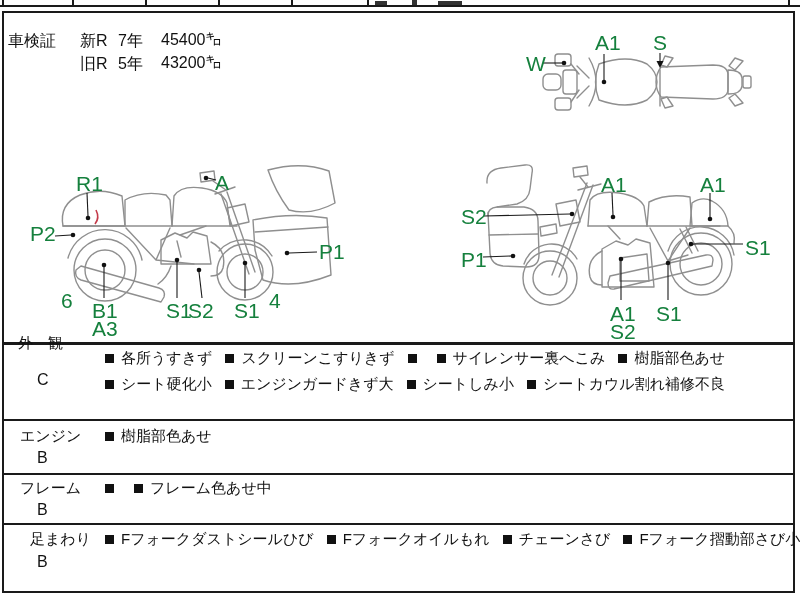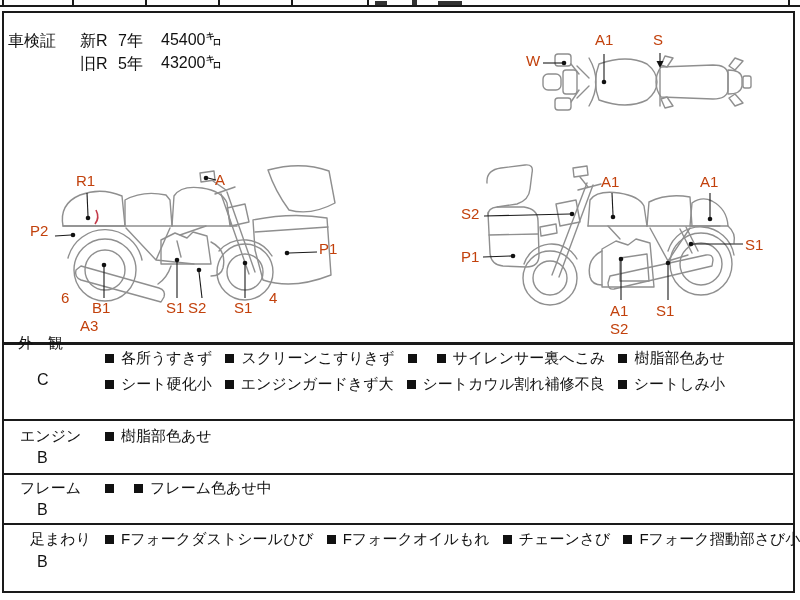--- a/index.html
+++ b/index.html
@@ -11,21 +11,21 @@
   }
   
   .hdr-line{position:absolute;left:0;top:5px;width:800px;height:2px;background:#1a1a1a;}
   .hdr-div{position:absolute;top:0;width:2px;height:6px;background:#1a1a1a;}
   .hdr-frag{position:absolute;background:#333;}
   
   .sheet-border{position:absolute;left:2px;top:11px;width:793px;height:582px;border:2px solid #1a1a1a;box-sizing:border-box;}
   
   .shaken{position:absolute;font-size:16px;color:#111;white-space:nowrap;}
   
-  .dlabel{position:absolute;font-size:15px;color:#c2410c;white-space:nowrap;line-height:1;}
+  .dlabel{position:absolute;font-size:21px;color:#15803d;white-space:nowrap;line-height:1;}
   
   .rule{position:absolute;left:2px;width:793px;background:#1a1a1a;}
   .sec-name{position:absolute;font-size:15px;color:#111;white-space:nowrap;}
   .sec-grade{position:absolute;font-size:16px;color:#111;}
   .iline{position:absolute;left:105px;display:flex;align-items:center;white-space:nowrap;}
   .item{display:flex;align-items:center;margin-right:13px;font-size:15px;color:#111;}
   .blt{width:9px;height:9px;background:#111;display:inline-block;margin-right:7px;flex:none;}
   svg{position:absolute;overflow:visible;}
   .art{stroke:#8f8f8f;stroke-width:1.4;fill:none;stroke-linejoin:round;stroke-linecap:round;}
   .lead{stroke:#1a1a1a;stroke-width:1.1;fill:none;}
@@ -140,21 +140,21 @@
     <path class="lead" d="M 215 102 L 215 135"></path>
       <circle class="dot" cx="215" cy="100" r="2.3"></circle>
   </g>
 </svg>
 <span class="dlabel" style="left:76px;top:173px">R1</span>
 <span class="dlabel" style="left:215px;top:172px">A</span>
 <span class="dlabel" style="left:30px;top:223px">P2</span>
 <span class="dlabel" style="left:319px;top:241px">P1</span>
 <span class="dlabel" style="left:61px;top:290px">6</span>
 <span class="dlabel" style="left:92px;top:300px">B1</span>
-<span class="dlabel" style="left:80px;top:318px">A3</span>
+<span class="dlabel" style="left:92px;top:318px">A3</span>
 <span class="dlabel" style="left:166px;top:300px">S1</span>
 <span class="dlabel" style="left:188px;top:300px">S2</span>
 <span class="dlabel" style="left:234px;top:300px">S1</span>
 <span class="dlabel" style="left:269px;top:290px">4</span>
 
 <svg style="left:440px;top:163px" width="340" height="152" viewBox="0 0 340 152">
   <g class="art">
     <circle cx="110" cy="115" r="27"></circle>
       <circle cx="110" cy="115" r="17"></circle>
     <circle cx="261" cy="101" r="31"></circle>
@@ -242,25 +242,25 @@
     <span class="item">
         <span class="blt"></span>
         <span>シート硬化小</span>
       </span>
     <span class="item">
         <span class="blt"></span>
         <span>エンジンガードきず大</span>
       </span>
     <span class="item">
         <span class="blt"></span>
+        <span>シートしみ小</span>
+      </span>
+    <span class="item">
+        <span class="blt"></span>
         <span>シートカウル割れ補修不良</span>
-      </span>
-    <span class="item">
-        <span class="blt"></span>
-        <span>シートしみ小</span>
       </span>
   </div>
 </div>
 
 <div>
   <span class="sec-name" style="left:20px;top:427px">エンジン</span>
   <span class="sec-grade" style="left:37px;top:449px">B</span>
   <div class="iline" style="top:427px">
     <span class="item">
         <span class="blt"></span>

